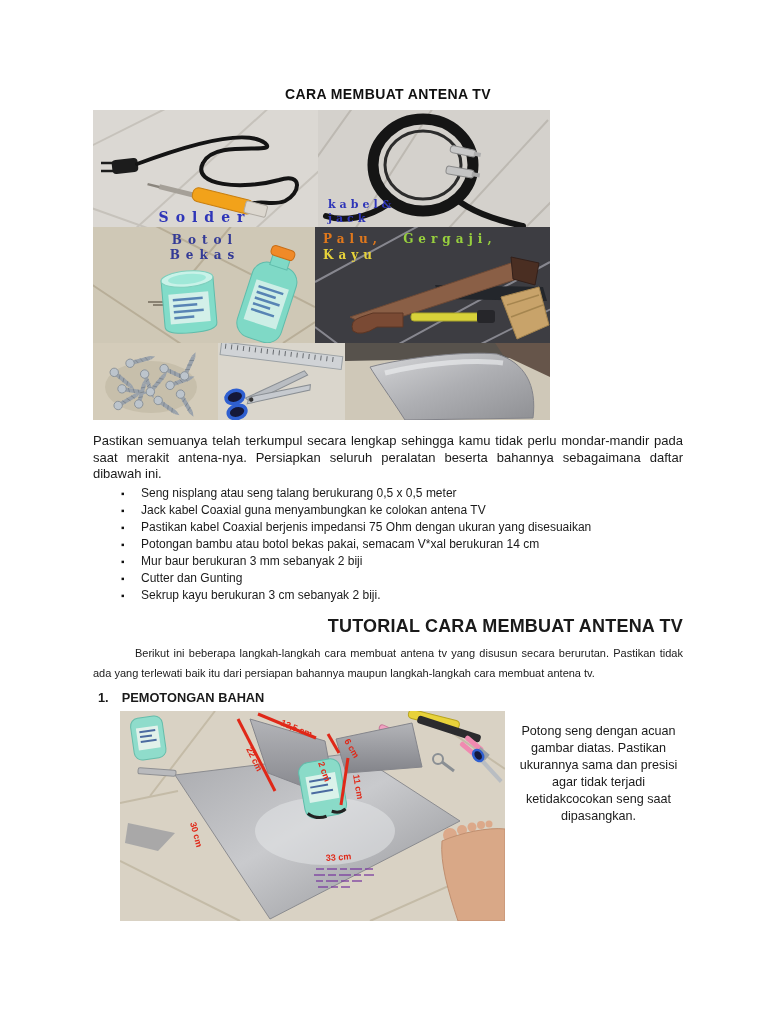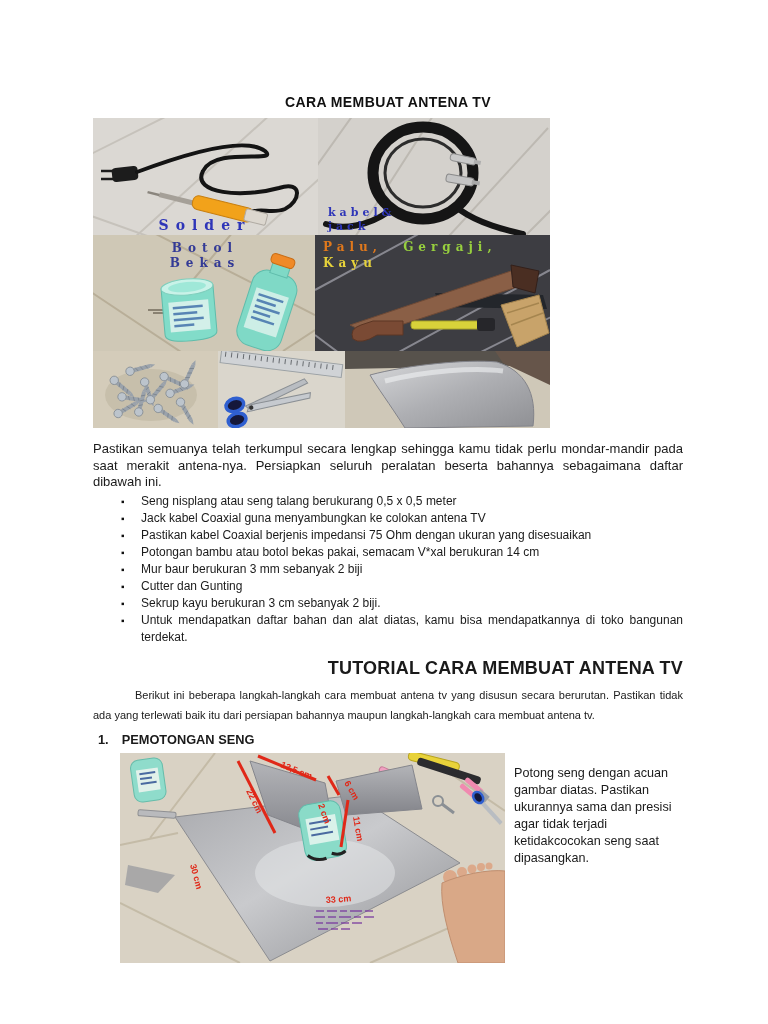--- a/index.html
+++ b/index.html
@@ -1,18 +1,18 @@
 <!DOCTYPE html>
 <html><head>
 <meta charset="utf-8">
 <style>
   html,body{margin:0;padding:0;}
   body{width:768px;height:1024px;background:#ffffff;overflow:hidden;
        font-family:"Liberation Sans",sans-serif;color:#1a1a1a;}
-  .content{padding:86px 85px 0 93px;width:590px;box-sizing:content-box;margin-top:8px;}
+  .content{padding:86px 85px 0 93px;width:590px;box-sizing:content-box;}
 
   .title{margin:0;font-size:14px;font-weight:bold;text-align:center;letter-spacing:.4px;color:#111;}
   .materials-heading{margin:8px 0 0 0;font-size:13.5px;font-weight:normal;letter-spacing:.2px;color:#2a2a2a;}
 
   .collage{margin-top:8px;width:457px;}
   .collage-row{display:flex;}
   .ptile{position:relative;overflow:hidden;}
   .ptile svg{display:block;}
 
   .intro{margin:13px 0 0 0;font-size:13px;line-height:16.5px;text-align:justify;}
@@ -20,21 +20,21 @@
   ul.materials{margin:2px 0 0 0;padding:0 0 0 27px;list-style:none;}
   ul.materials li{position:relative;padding-left:21px;font-size:12px;line-height:17px;text-align:justify;}
   ul.materials li::before{content:"▪";position:absolute;left:1px;top:0;font-size:10px;line-height:17px;color:#111;}
 
   .tutorial-heading{margin:12px 0 0 0;font-size:18px;font-weight:bold;letter-spacing:.2px;text-align:right;}
   .tutorial-par{margin:6px 0 0 0;font-size:11px;line-height:20px;text-align:justify;text-indent:42px;}
 
   .step-head{margin:7px 0 0 0;padding-left:5px;display:flex;gap:13px;font-size:12.8px;font-weight:bold;}
   .step-row{margin-top:6px;display:flex;align-items:flex-start;}
   .step-photo{margin-left:27px;width:385px;height:210px;flex:none;}
-  .step-caption{width:172px;margin-left:9px;font-size:12.6px;line-height:17px;text-align:left;}
+  .step-caption{width:172px;margin-left:9px;font-size:12.6px;line-height:17px;text-align:center;}
 
   .slabel{font-family:"DejaVu Serif","Liberation Serif",serif;font-weight:bold;}
 </style>
 </head>
 <body>
 
 <div class="content">
 
   <h1 class="title">CARA MEMBUAT ANTENA TV</h1>
 
@@ -203,29 +203,28 @@
   <p class="intro">Pastikan semuanya telah terkumpul secara lengkap sehingga kamu tidak perlu mondar-mandir pada saat merakit antena-nya. Persiapkan seluruh peralatan beserta bahannya sebagaimana daftar dibawah ini.</p>
 
   <ul class="materials">
     <li><span>Seng nisplang atau seng talang berukurang 0,5 x 0,5 meter</span></li>
     <li><span>Jack kabel Coaxial guna menyambungkan ke colokan antena TV</span></li>
     <li><span>Pastikan kabel Coaxial berjenis impedansi 75 Ohm dengan ukuran yang disesuaikan</span></li>
     <li><span>Potongan bambu atau botol bekas pakai, semacam V*xal berukuran 14 cm</span></li>
     <li><span>Mur baur berukuran 3 mm sebanyak 2 biji</span></li>
     <li><span>Cutter dan Gunting</span></li>
     <li><span>Sekrup kayu berukuran 3 cm sebanyak 2 biji.</span></li>
-    <li><span>Untuk mendapatkan daftar bahan dan alat diatas, kamu bisa mendapatkannya di toko bangunan terdekat.</span></li>
   </ul>
 
   <h3 class="tutorial-heading">TUTORIAL CARA MEMBUAT ANTENA TV</h3>
   <p class="tutorial-par">Berikut ini beberapa langkah-langkah cara membuat antena tv yang disusun secara berurutan. Pastikan tidak ada yang terlewati baik itu dari persiapan bahannya maupun langkah-langkah cara membuat antena tv.</p>
 
   <div class="step-head">
     <span>1.</span>
-    <span>PEMOTONGAN SENG</span>
+    <span>PEMOTONGAN BAHAN</span>
   </div>
 
   <div class="step-row">
     <div class="step-photo">
       <svg viewBox="0 0 385 210" width="385" height="210">
         <defs>
           <linearGradient id="gbig" x1="0" y1="0" x2="1" y2="1">
             <stop offset="0" stop-color="#a9aaae"></stop>
               <stop offset="0.45" stop-color="#c9cacd"></stop>
               <stop offset="1" stop-color="#8e8f93"></stop>

